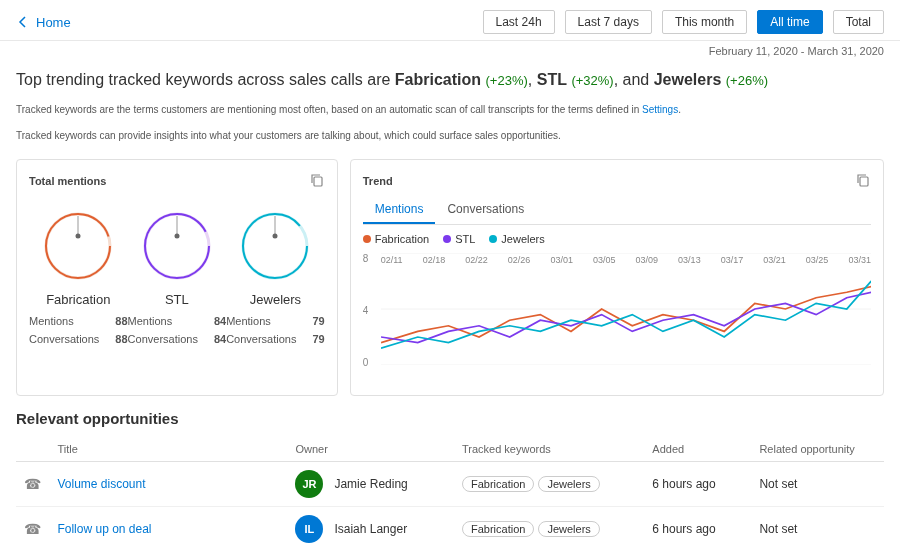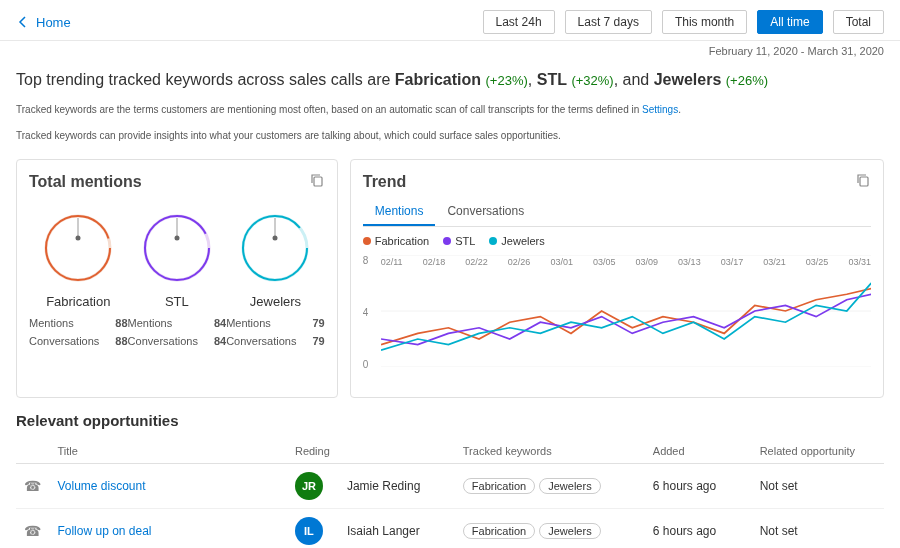--- a/index.html
+++ b/index.html
@@ -22,21 +22,21 @@
     .headline strong { font-weight: 700; }
     .pct-green { color: #107c10; font-size: 13px; }
     .info-text { font-size: 10px; color: #555; line-height: 1.5; margin-top: 11px; }
     .settings-link { color: #0078d4; text-decoration: none; }
 
     
     .cards-row { display: flex; gap: 0; padding: 10px 16px; }
     .card { border: 1px solid #e0e0e0; border-radius: 4px; padding: 12px; flex: 1; margin-right: 12px; }
     .card:last-child { margin-right: 0; flex: 1.8; }
 
-    .card-title { font-size: 16px; font-weight: 600; color: #444; margin-bottom: 8px; display: flex; justify-content: space-between; align-items: center; }
+    .card-title { font-size: 11px; font-weight: 600; color: #444; margin-bottom: 8px; display: flex; justify-content: space-between; align-items: center; }
     .card-icon { color: #888; cursor: pointer; }
 
     
     .circles-row { display: flex; justify-content: space-around; padding: 8px 0; }
     .circle-item { display: flex; flex-direction: column; align-items: center; gap: 6px; }
     .circle-svg { width: 80px; height: 80px; }
     .circle-label { font-size: 13px; font-weight: 500; }
     .circle-stats { font-size: 11px; color: #555; line-height: 1.6; }
     .circle-stat-row { display: flex; justify-content: space-between; gap: 16px; }
     .stat-val { font-weight: 600; }
@@ -63,21 +63,21 @@
     .conv-title { font-size: 15px; font-weight: 600; margin-bottom: 10px; }
     .conv-table { width: 100%; border-collapse: collapse; }
     .conv-table th { font-size: 11px; color: #666; font-weight: 400; text-align: left; padding: 6px 8px; border-bottom: 1px solid #e0e0e0; }
     .conv-table td { font-size: 12px; padding: 8px 8px; border-bottom: 1px solid #f0f0f0; vertical-align: middle; }
     .conv-table tr:last-child td { border-bottom: none; }
 
     .avatar { width: 28px; height: 28px; border-radius: 50%; display: flex; align-items: center; justify-content: center; font-size: 11px; color: #fff; font-weight: 600; }
     .avatar-jr { background: #107c10; }
     .avatar-il { background: #0078d4; }
 
-    .owner-cell { display: flex; align-items: center; gap: 24px; }
+    .owner-cell { display: flex; align-items: center; gap: 11px; }
 
     .tag { border: 1px solid #ccc; border-radius: 12px; padding: 1px 8px; font-size: 11px; color: #333; margin-right: 4px; display: inline-block; }
 
     .phone-icon { color: #888; font-size: 14px; }
 
     .col-title { min-width: 200px; }
     .col-owner { min-width: 140px; }
     .col-keywords { min-width: 160px; }
     .col-added { min-width: 90px; }
     .col-related { min-width: 100px; }
@@ -259,21 +259,21 @@
 
 </div>
 
 <div class="conversations-section">
   <div class="conv-title">Relevant opportunities</div>
   <table class="conv-table">
     <thead>
       <tr>
         <th style="width:30px"></th>
         <th class="col-title">Title</th>
-        <th class="col-owner">Reding</th>
+        <th class="col-owner">Owner</th>
         <th class="col-keywords">Tracked keywords</th>
         <th class="col-added">Added</th>
         <th class="col-related">Related opportunity</th>
       </tr>
     </thead>
     <tbody id="conv-body">
     <tr>
           <td><span class="phone-icon">☎</span></td>
           <td style="cursor: pointer; color: rgb(0, 120, 212);">Volume discount</td>
           <td>

